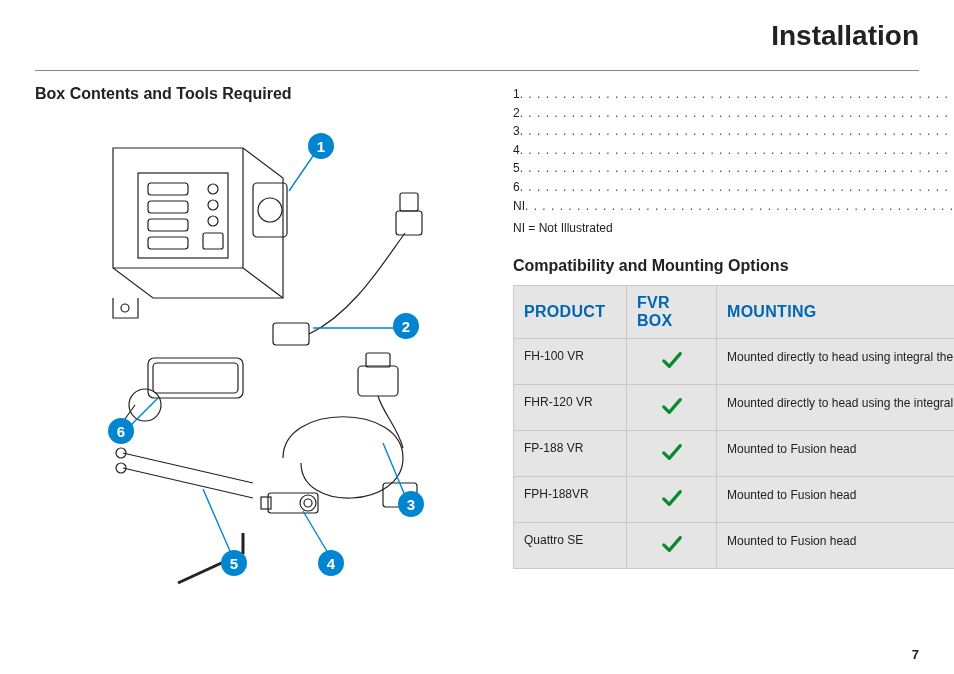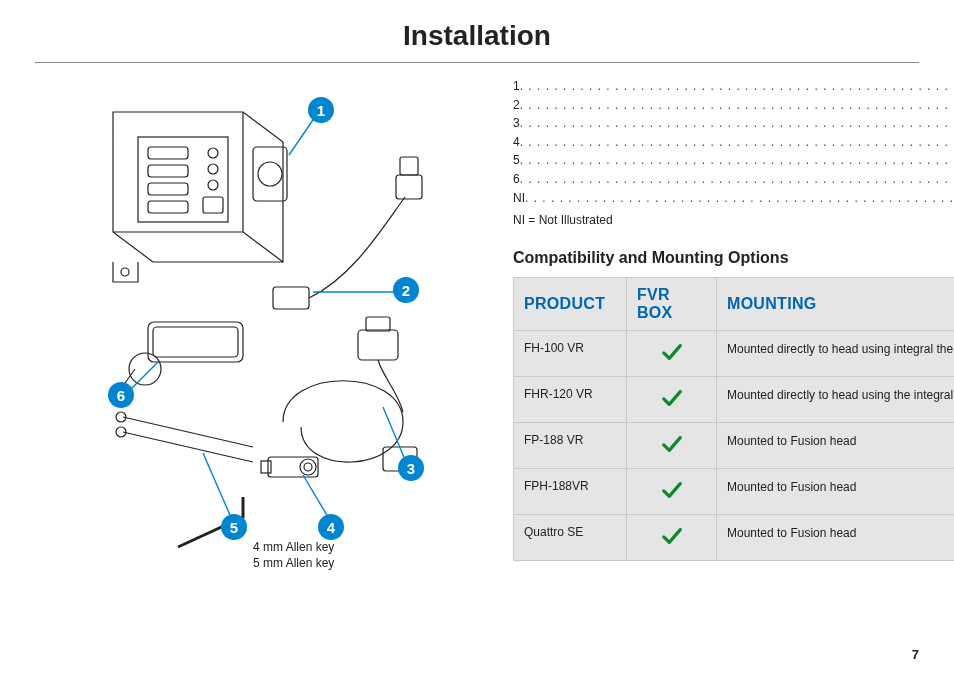--- a/index.html
+++ b/index.html
@@ -1,18 +1,18 @@
 <!DOCTYPE html>
 <html><head>
 <meta charset="utf-8">
 <style>
   * { box-sizing: border-box; margin: 0; padding: 0; }
   html, body { width: 954px; height: 674px; font-family: Arial, Helvetica, sans-serif; color: #222; background: #fff; }
   .page { position: relative; width: 954px; height: 674px; padding: 20px 35px 15px 35px; }
-  .pg-title { text-align: center; font-size: 28px; font-weight: bold; margin-bottom: 10px; }
+  .pg-title { text-align: right; font-size: 28px; font-weight: bold; margin-bottom: 18px; }
   .rule { border: 0; border-top: 1px solid #888; margin: 4px 0 14px 0; }
   .columns { display: flex; gap: 28px; }
   .col-left { flex: 0 0 450px; }
   .col-right { flex: 1; }
   .sec-head { font-size: 16px; font-weight: bold; margin-bottom: 10px; }
   .diagram-wrap { position: relative; width: 430px; height: 480px; margin-left: 18px; }
   .bubble { position: absolute; width: 26px; height: 26px; border-radius: 50%; background: #0085d1; color: #fff; font-weight: bold; font-size: 15px; display: flex; align-items: center; justify-content: center; }
   .leader-note { position: absolute; font-size: 12px; line-height: 1.35; }
   .diagram-svg { position: absolute; inset: 0; }
 
@@ -39,20 +39,21 @@
 </head>
 <body>
 
 <div class="page">
   <div class="pg-title">Installation</div>
   <hr class="rule">
 
   <div class="columns">
 
     <div class="col-left">
+      <div class="sec-head">Box Contents and Tools Required</div>
 
       <div class="diagram-wrap">
 
         <svg class="diagram-svg" viewBox="0 0 430 480">
           <g fill="none" stroke="#222" stroke-width="1.2">
 
             <g>
               <path d="M60 35 L190 35 L230 65 L230 185 L100 185 L60 155 Z"></path>
               <path d="M190 35 L190 155 L230 185"></path>
               <path d="M60 155 L190 155"></path>
@@ -125,24 +126,20 @@
           </g>
         </svg>
 
         <div class="bubble" style="left:255px; top:20px;">1</div>
         <div class="bubble" style="left:340px; top:200px;">2</div>
         <div class="bubble" style="left:345px; top:378px;">3</div>
         <div class="bubble" style="left:265px; top:437px;">4</div>
         <div class="bubble" style="left:168px; top:437px;">5</div>
         <div class="bubble" style="left:55px;  top:305px;">6</div>
 
-        <div class="leader-note" style="left:200px; top:462px;">
-          <div>4 mm Allen key</div>
-          <div>5 mm Allen key</div>
-        </div>
       </div>
     </div>
 
     <div class="col-right">
       <div class="parts-list">
         <div class="parts-row">
             <span class="num">1</span>
             <span class="dots"></span>
           </div>
         <div class="parts-row">

